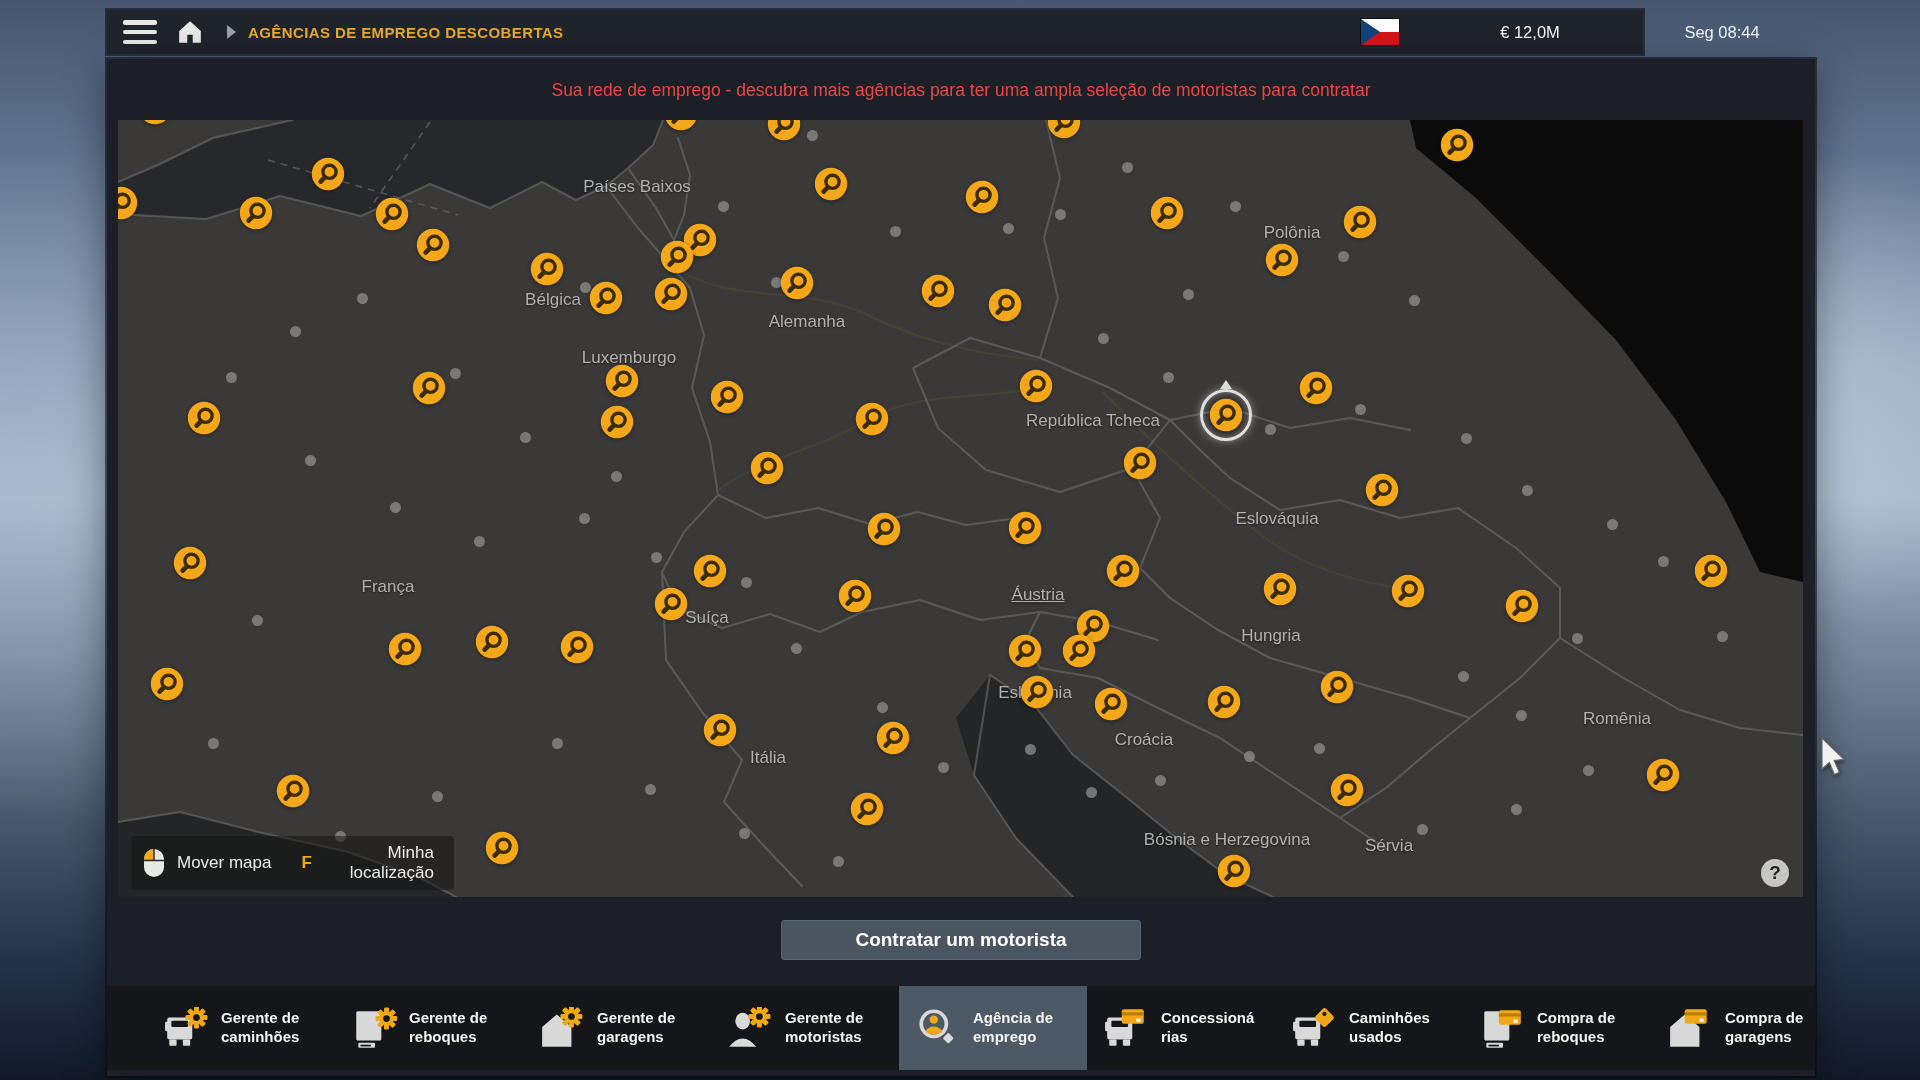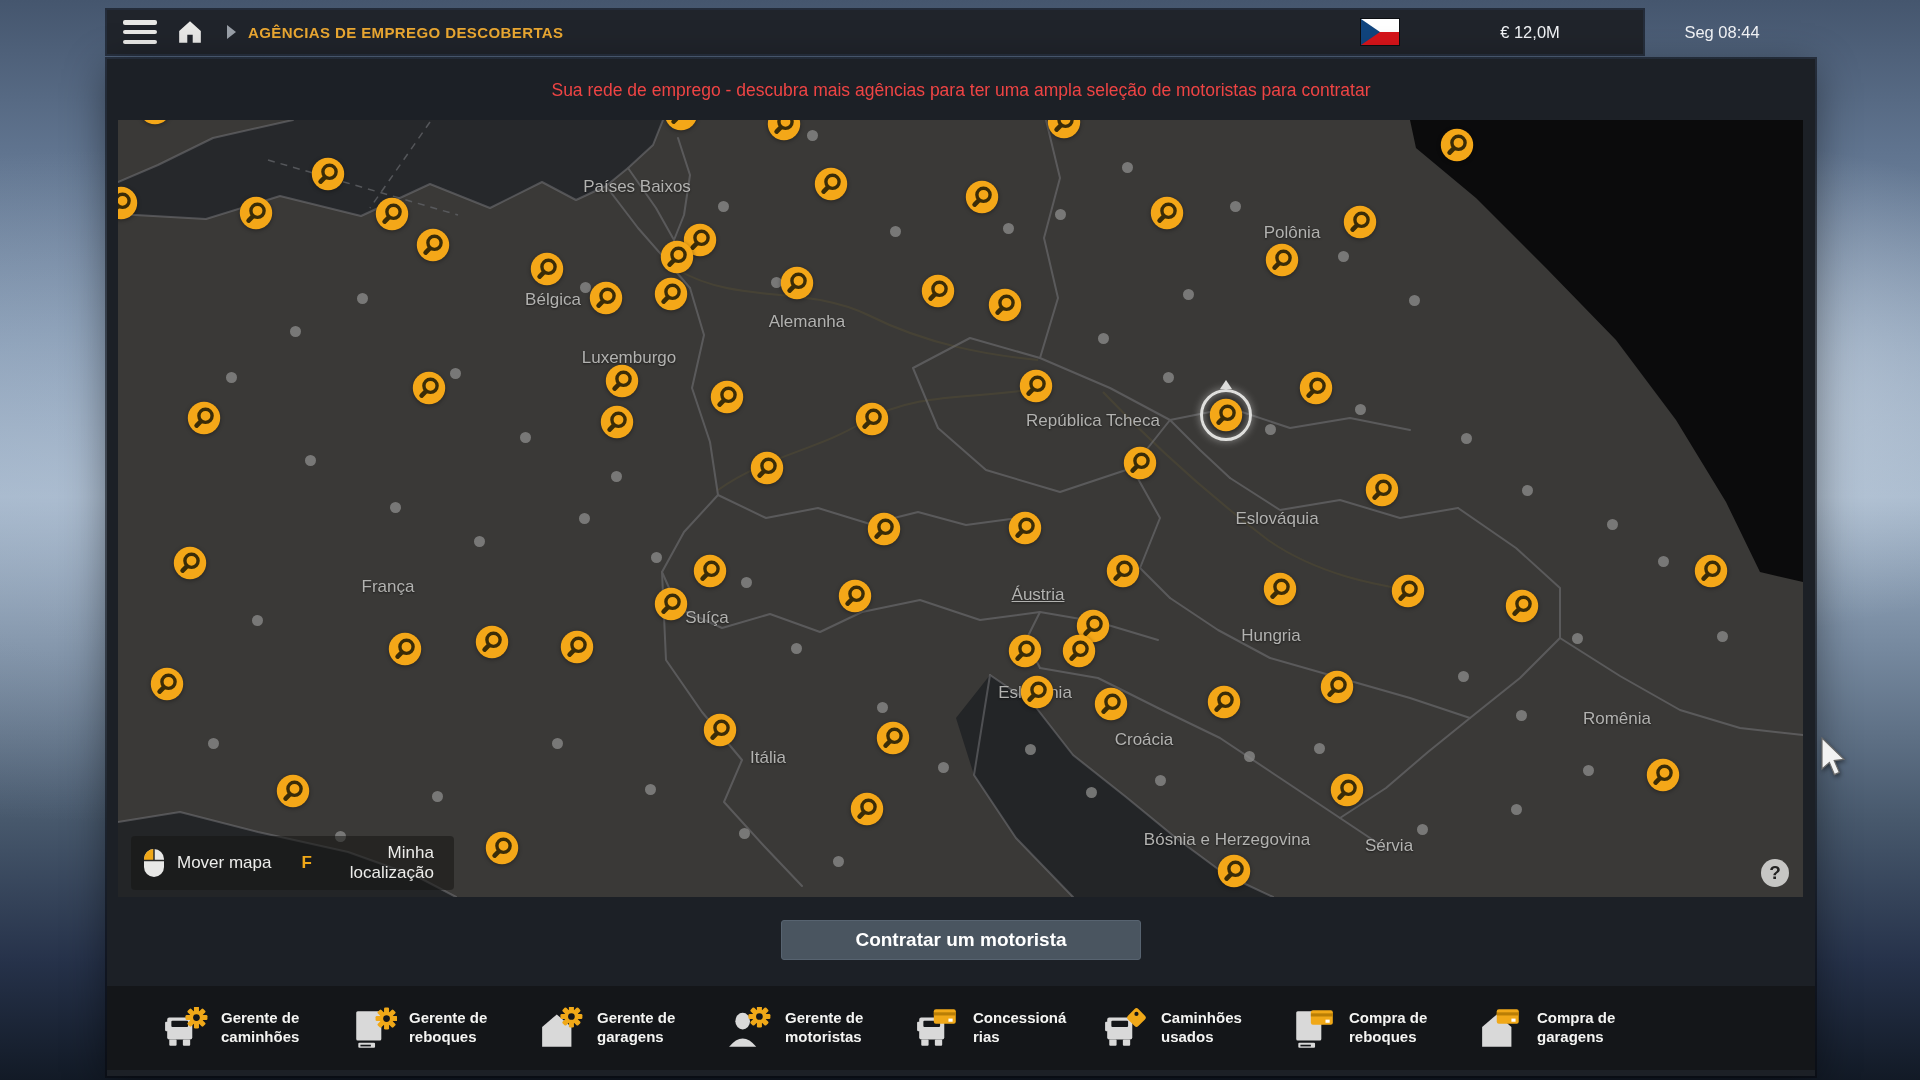--- a/index.html
+++ b/index.html
@@ -782,20 +782,31 @@
                   <rect x="-2.4" y="-10.5" width="4.8" height="21" rx="1.2" transform="rotate(90)"></rect>
                   <rect x="-2.4" y="-10.5" width="4.8" height="21" rx="1.2" transform="rotate(135)"></rect>
                   <circle r="6.6"></circle>
                 </g>
                 <circle r="3.2" fill="#141619"></circle>
               </g>
             </svg>
           </span>
           <span class="tb-lb">Gerente de motoristas</span>
         </div>
+        <div class="tb-item sel">
+          <span class="tb-ic">
+            <svg viewBox="0 0 44 40" width="46" height="42">
+              <circle cx="18" cy="16" r="12" fill="none" stroke="#d9d9d9" stroke-width="3.5"></circle>
+              <circle cx="18" cy="12" r="4" fill="#f0a818"></circle>
+              <path d="M10 22.5 Q18 14.5 26 22.5 L26 24 Q18 28 10 24 Z" fill="#f0a818"></path>
+              <rect x="28" y="26" width="7.5" height="7.5" rx="1" transform="rotate(45 31.8 29.8)" fill="#d9d9d9"></rect>
+            </svg>
+          </span>
+          <span class="tb-lb">Agência de emprego</span>
+        </div>
         <div class="tb-item">
           <span class="tb-ic">
             <svg viewBox="0 0 44 40" width="46" height="42">
               <g fill="#d9d9d9">
                 <rect x="4" y="10" width="24" height="21" rx="2"></rect>
                 <rect x="2" y="14" width="3" height="9" rx="1"></rect>
                 <rect x="6" y="31" width="7" height="6" rx="1"></rect>
                 <rect x="19" y="31" width="7" height="6" rx="1"></rect>
               </g>
               <rect x="8" y="13" width="16" height="6" rx="1" fill="#141619"></rect>

